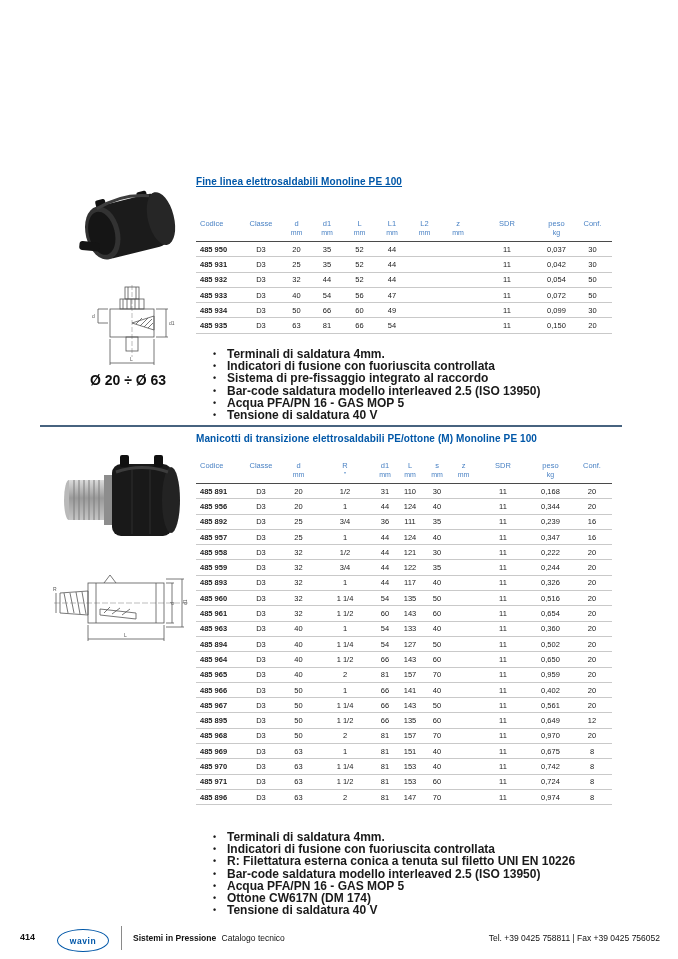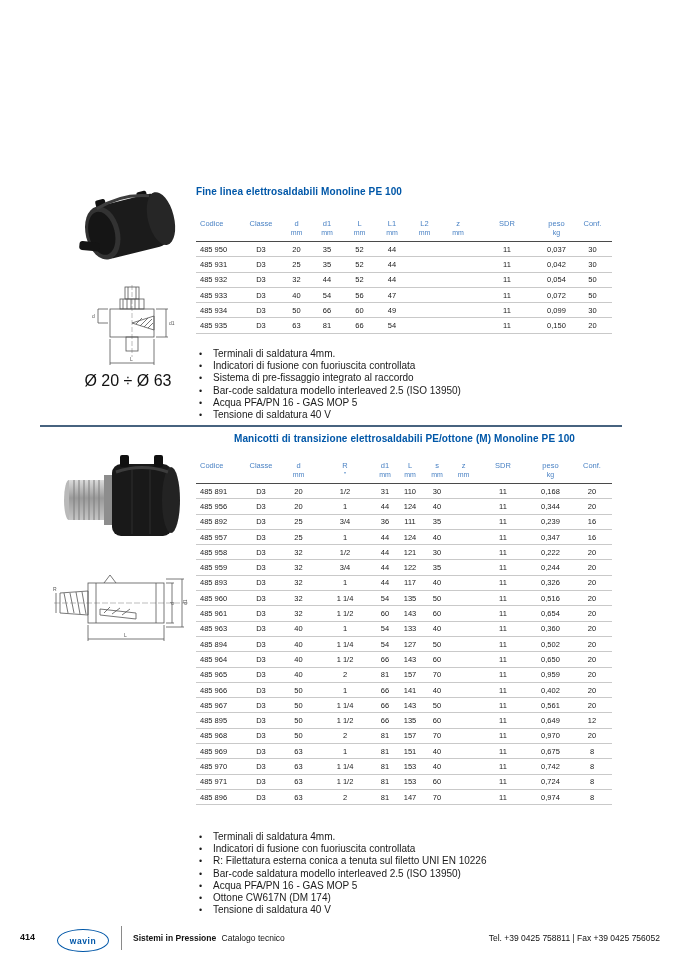--- a/index.html
+++ b/index.html
@@ -7,57 +7,57 @@
   .page {
     position: relative; width: 678px; height: 959px; overflow: hidden;
     font-family: "Liberation Sans", "DejaVu Sans", sans-serif; color: #1a1a1a;
   }
 
   
   .section-title {
     position: absolute; left: 196px; width: 440px;
     font-size: 10px; font-weight: 700; color: #0057a8; letter-spacing: 0.1px;
   }
-  #title1 { top: 186px; }
-  #title2 { top: 433px; margin-left: 38px; }
+  #title1 { top: 176px; text-decoration: underline; }
+  #title2 { top: 433px; }
   .sec-rule { position: absolute; left: 40px; width: 582px; height: 1.5px; background: #47637f; top: 425px; }
 
   
   table.spec {
     position: absolute; left: 196px; width: 416px;
     border-collapse: collapse; table-layout: fixed; font-size: 7.5px; color: #1a1a1a;
   }
   #table1 { top: 214px; }
   #table2 { top: 456px; }
   table.spec th {
     font-weight: 400; color: #4a82c4; text-align: center; vertical-align: top;
     padding: 5px 0 4px; line-height: 9px; border-bottom: 1.5px solid #4a4a4a;
   }
   table.spec th:first-child { text-align: left; padding-left: 4px; }
   table.spec th .unit { min-height: 9px; font-size: 7px; }
   table.spec td {
     height: 15.3px; text-align: center; padding: 0;
     border-bottom: 1px solid #c9c9c9; white-space: nowrap;
   }
-  table.spec td.code { text-align: left; padding-left: 4px; font-weight: 400; }
+  table.spec td.code { text-align: left; padding-left: 4px; font-weight: 700; }
   table.spec tr.group-start td { border-top: 1.5px solid #8f8f8f; }
 
   
-  ul.notes { position: absolute; left: 198px; width: 424px; list-style: none; font-size: 10px; color: #1a1a1a; }
+  ul.notes { position: absolute; left: 212px; width: 424px; list-style: none; font-size: 12px; color: #1a1a1a; font-weight: bold; }
   #notes1 { top: 348px; }
   #notes2 { top: 831px; }
   ul.notes li { position: relative; padding-left: 15px; line-height: 12.2px; }
   ul.notes li::before { content: "\2022"; position: absolute; left: 1px; top: 0; font-size: 9px; }
 
   
   .fig { position: absolute; }
   #photo1 { left: 72px; top: 188px; width: 110px; height: 78px; }
   #draw1  { left: 82px; top: 283px; width: 100px; height: 88px; }
   #diam-label { position: absolute; left: 63px; top: 372px; width: 130px; text-align: center;
-                font-size: 16px; font-weight: 400; color: #111; }
+                font-size: 14px; font-weight: 700; color: #111; }
   #photo2 { left: 60px; top: 450px; width: 122px; height: 98px; }
   #draw2  { left: 52px; top: 553px; width: 138px; height: 100px; }
 
   
   .footer { position: absolute; left: 2px; top: 922px; width: 678px; height: 37px; }
   .page-num { position: absolute; left: 18px; top: 10px; font-size: 9px; font-weight: 700; color: #111; }
   .logo {
     position: absolute; left: 55px; top: 7px; width: 52px; height: 23px;
     border: 1.6px solid #0057a8; border-radius: 50%;
     display: flex; align-items: center; justify-content: center;

